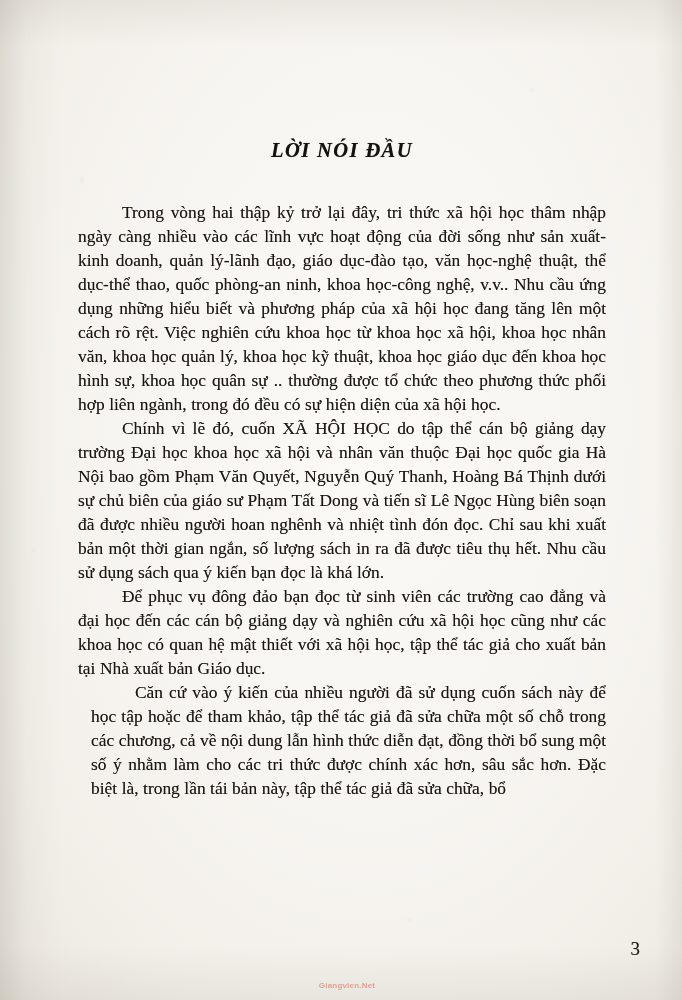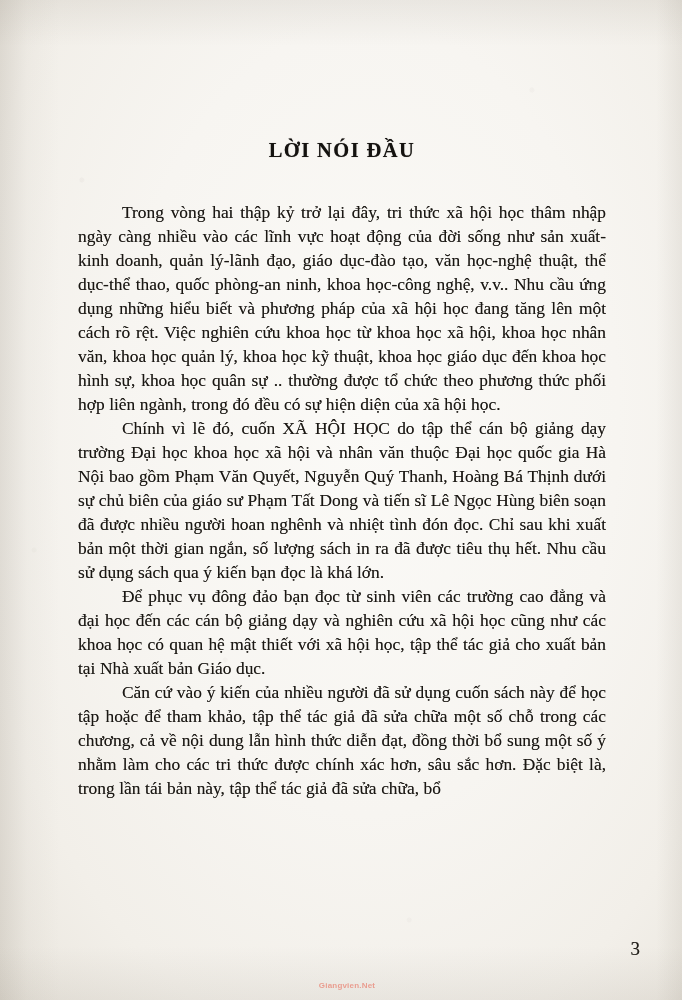--- a/index.html
+++ b/index.html
@@ -78,20 +78,21 @@
     text-align: center;
     font-size: 20.5px;
     font-weight: bold;
     letter-spacing: 1.4px;
     color: #14120f;
     position: absolute;
     top: 139px;
     left: 0;
     width: 528px;
     text-shadow: 0 0 0.7px rgba(20,18,15,0.55);
+    font-style: italic;
   }
 
   .body-text {
     position: absolute;
     top: 200px;
     left: 0;
     width: 528px;
   }
 
   p.para {
@@ -100,20 +101,21 @@
     text-justify: inter-word;
     text-indent: 44px;
     font-size: 17.4px;
     line-height: 24px;
     color: #1a1713;
     text-shadow: 0 0 0.65px rgba(26,23,19,0.5);
     word-spacing: 0.2px;
   }
   p.para:last-child {
     margin-bottom: 0;
+    margin-left: 13px;
   }
 
   
   .page-number {
     position: absolute;
     right: 42px;
     bottom: 40px;
     font-size: 19px;
     color: #23201b;
     text-shadow: 0 0 0.6px rgba(35,32,27,0.5);

